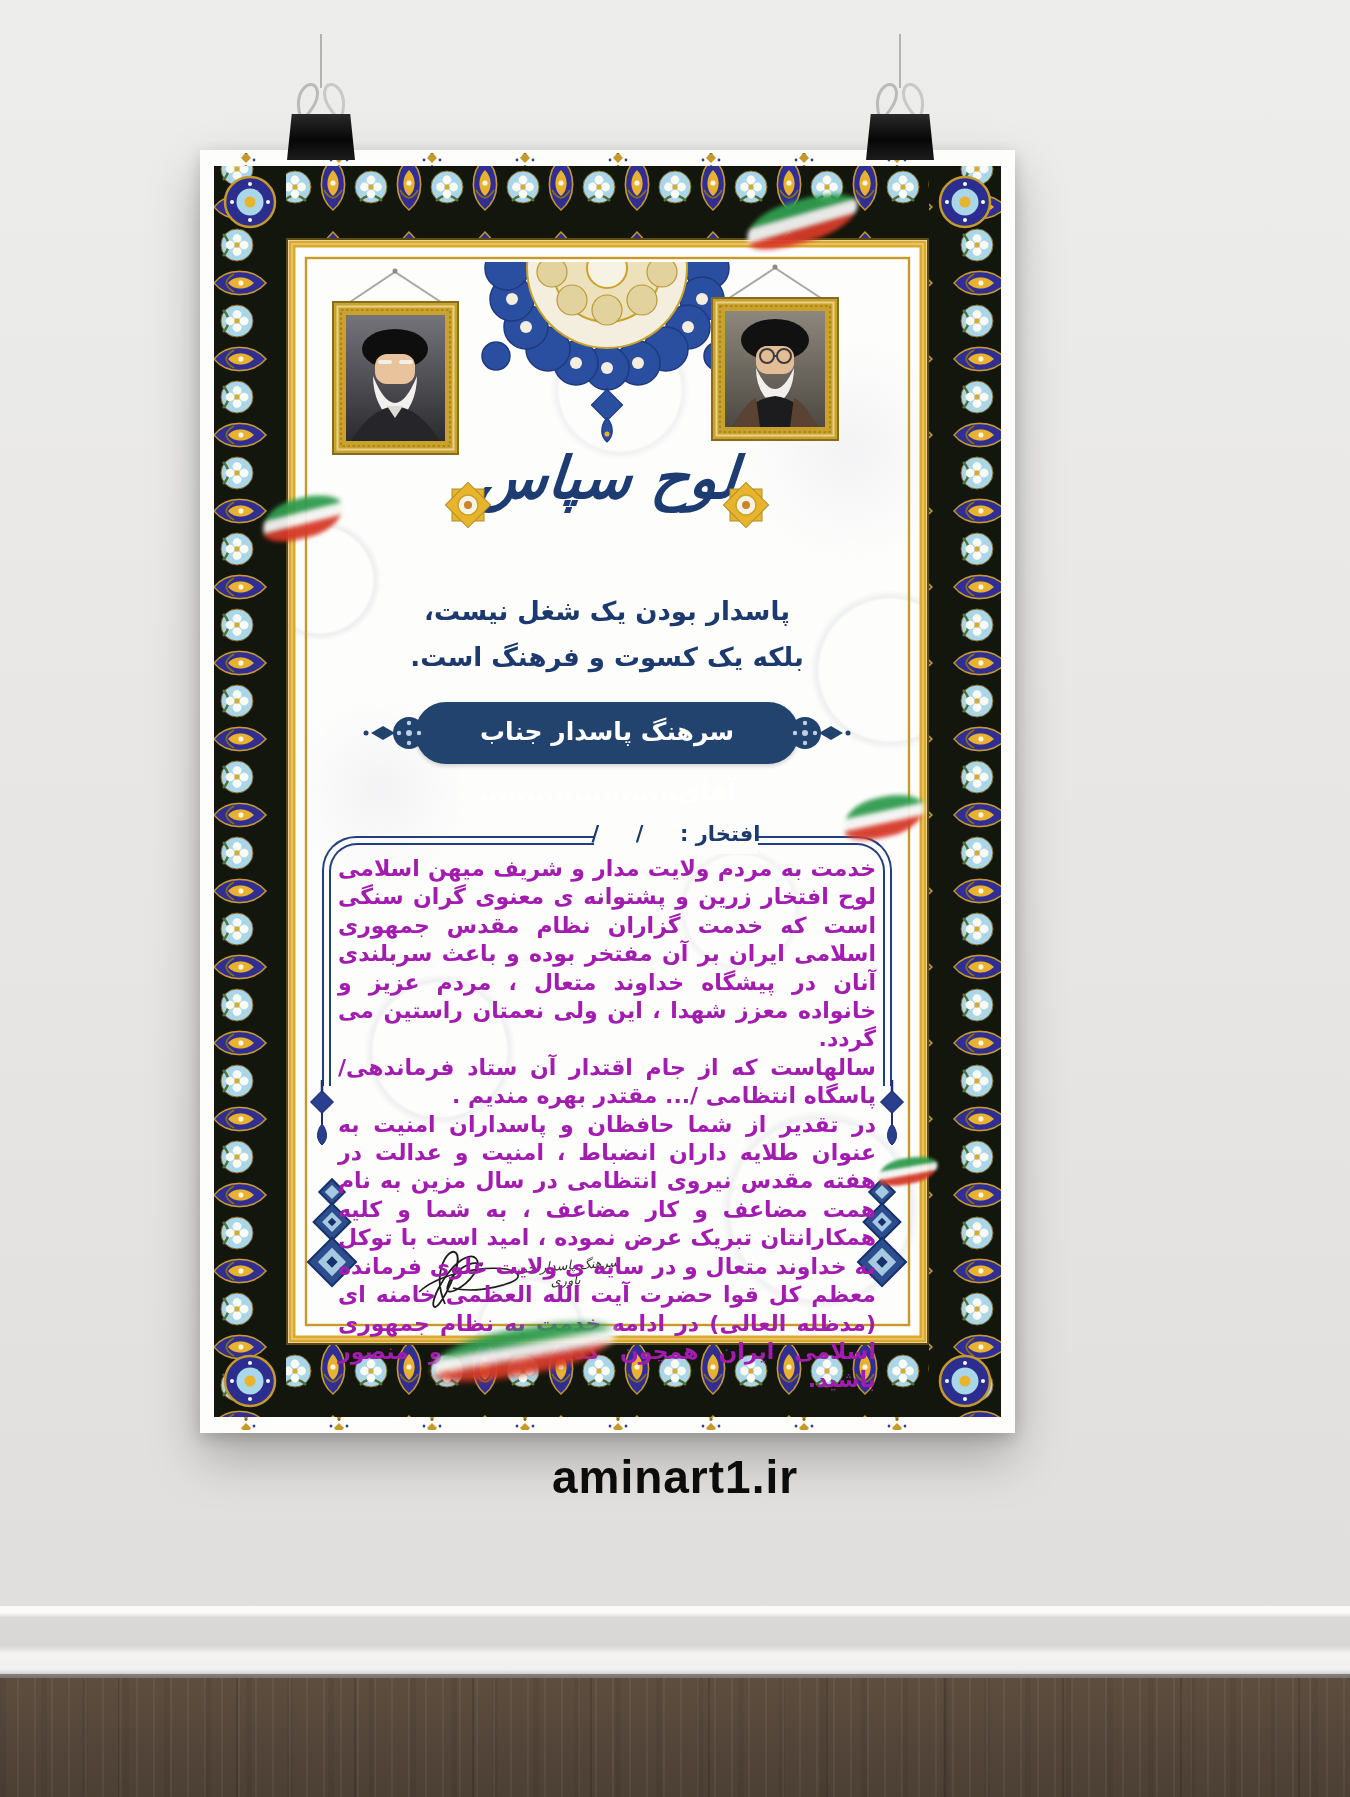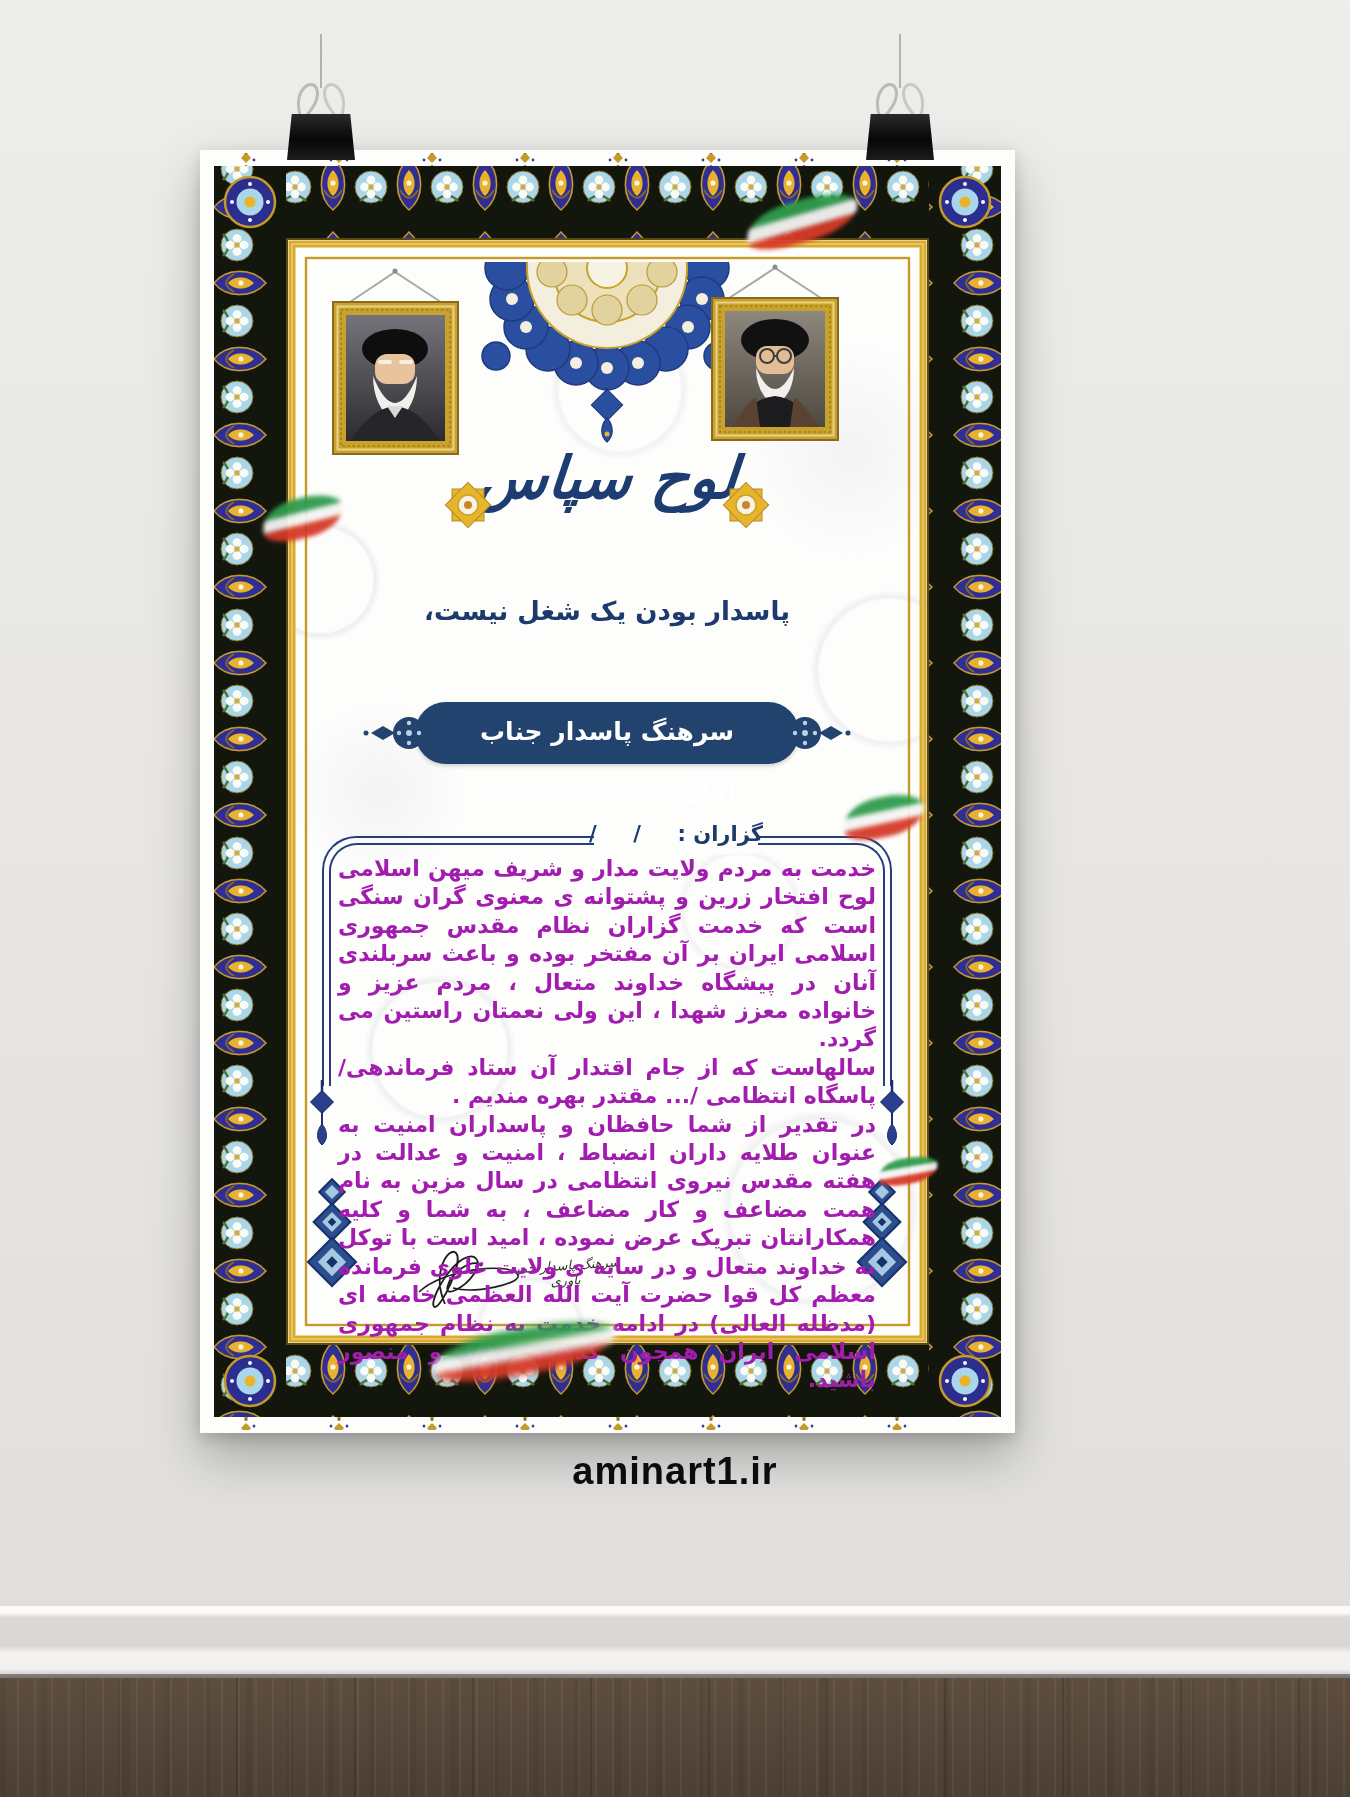--- a/index.html
+++ b/index.html
@@ -47,21 +47,21 @@
   .frame-outer{left:322px;top:836px;width:570px;height:250px;box-sizing:border-box;
            border:2px solid #24407c;border-bottom:none;border-radius:34px 34px 0 0;}
   .frame-inner{left:329px;top:843px;width:556px;height:243px;box-sizing:border-box;
            border:2px solid #24407c;border-bottom:none;border-radius:28px 28px 0 0;}
   .bodytext{left:338px;top:855px;width:538px;direction:rtl;text-align:justify;z-index:6;
             font-size:22px;font-weight:700;line-height:28.4px;color:#a21caf;}
   .bodytext p{margin:0;}
   .signame{left:500px;top:1258px;width:130px;font-size:13px;font-style:italic;color:#35322d;
            direction:rtl;text-align:center;transform:rotate(-4deg);}
   .watermark{left:0;top:1450px;width:1350px;text-align:center;font-family:"Liberation Sans","DejaVu Sans",sans-serif;
-           font-size:38px;font-weight:700;color:#0c0c0c;letter-spacing:1px;}
+           font-size:46px;font-weight:700;color:#0c0c0c;letter-spacing:1px;}
   
   .flag{border-radius:45% 55% 50% 50%/60% 50% 60% 40%;overflow:hidden;filter:blur(2px);opacity:.95;z-index:7;}
   .flag .g{height:34%;background:#2f9c4e;} .flag .w{height:32%;background:#f4f4f2;} .flag .r{height:34%;background:#d63a28;}
   
   .cord{width:2px;background:#b3b2b0;z-index:9;}
   .clipwrap{z-index:10;}
   .clipbody{position:absolute;left:0;top:40px;width:68px;height:46px;background:linear-gradient(180deg,#2a2a2a,#070707 55%,#1c1c1c);
             clip-path:polygon(7% 0,93% 0,100% 100%,0 100%);box-shadow:0 6px 10px rgba(0,0,0,.35);}
 </style>
 </head>
@@ -321,26 +321,27 @@
     </g>
 
     <g transform="translate(215,1090)">
       <path d="M30,64 C16,32 34,6 41,13 C49,21 26,68 20,67 C13,66 28,34 45,21 C60,10 68,21 59,34 C50,47 28,60 33,45 C37,32 58,17 67,26" fill="none" stroke="#1c1c1c" stroke-width="1.8"></path>
       <path d="M4,52 C28,28 98,22 103,35 C106,44 60,54 38,48" fill="none" stroke="#1c1c1c" stroke-width="1.6"></path>
     </g>
   </svg>
 
   <div class="abs fa title">لوح سپاس</div>
   <div class="abs fa quote q1">پاسدار بودن یک شغل نیست،</div>
+  <div class="abs fa quote q2">بلکه یک کسوت و فرهنگ است.</div>
   <div class="abs banner">سرهنگ پاسدار جناب آقای.....................</div>
 
   <div class="abs frame-outer"></div>
   <div class="abs frame-inner"></div>
   <div class="abs dategap">
-    <span class="datetext">گزاران :     /     /</span>
+    <span class="datetext">افتخار :     /     /</span>
   </div>
 
   <div class="abs bodytext">
     <p>خدمت به مردم ولایت مدار و شریف میهن اسلامی لوح افتخار زرین و پشتوانه ی معنوی گران سنگی است که خدمت گزاران  نظام مقدس جمهوری اسلامی ایران  بر آن مفتخر بوده و باعث سربلندی آنان در پیشگاه خداوند متعال ، مردم عزیز و خانواده معزز شهدا ، این ولی نعمتان راستین می گردد.</p>
     <p>سالهاست که از جام اقتدار آن ستاد فرماندهی/ پاسگاه انتظامی /... مقتدر بهره مندیم .</p>
     <p>در تقدیر از شما حافظان و پاسداران امنیت  به عنوان طلایه داران انضباط ، امنیت و عدالت در هفته  مقدس نیروی انتظامی در سال مزین به نام همت مضاعف و کار مضاعف ، به شما و کلیه همکارانتان تبریک عرض نموده ، امید است  با توکل به خداوند متعال و در سایه ی ولایت علوی فرمانده معظم کل قوا حضرت آیت الله العظمی خامنه ای (مدظله العالی) در ادامه خدمت به نظام جمهوری اسلامی ایران همچون گذشته موید و منصور باشید.</p>
   </div>
 
   <div class="abs signame">سرهنگ پاسدار حمید باوری</div>
 

